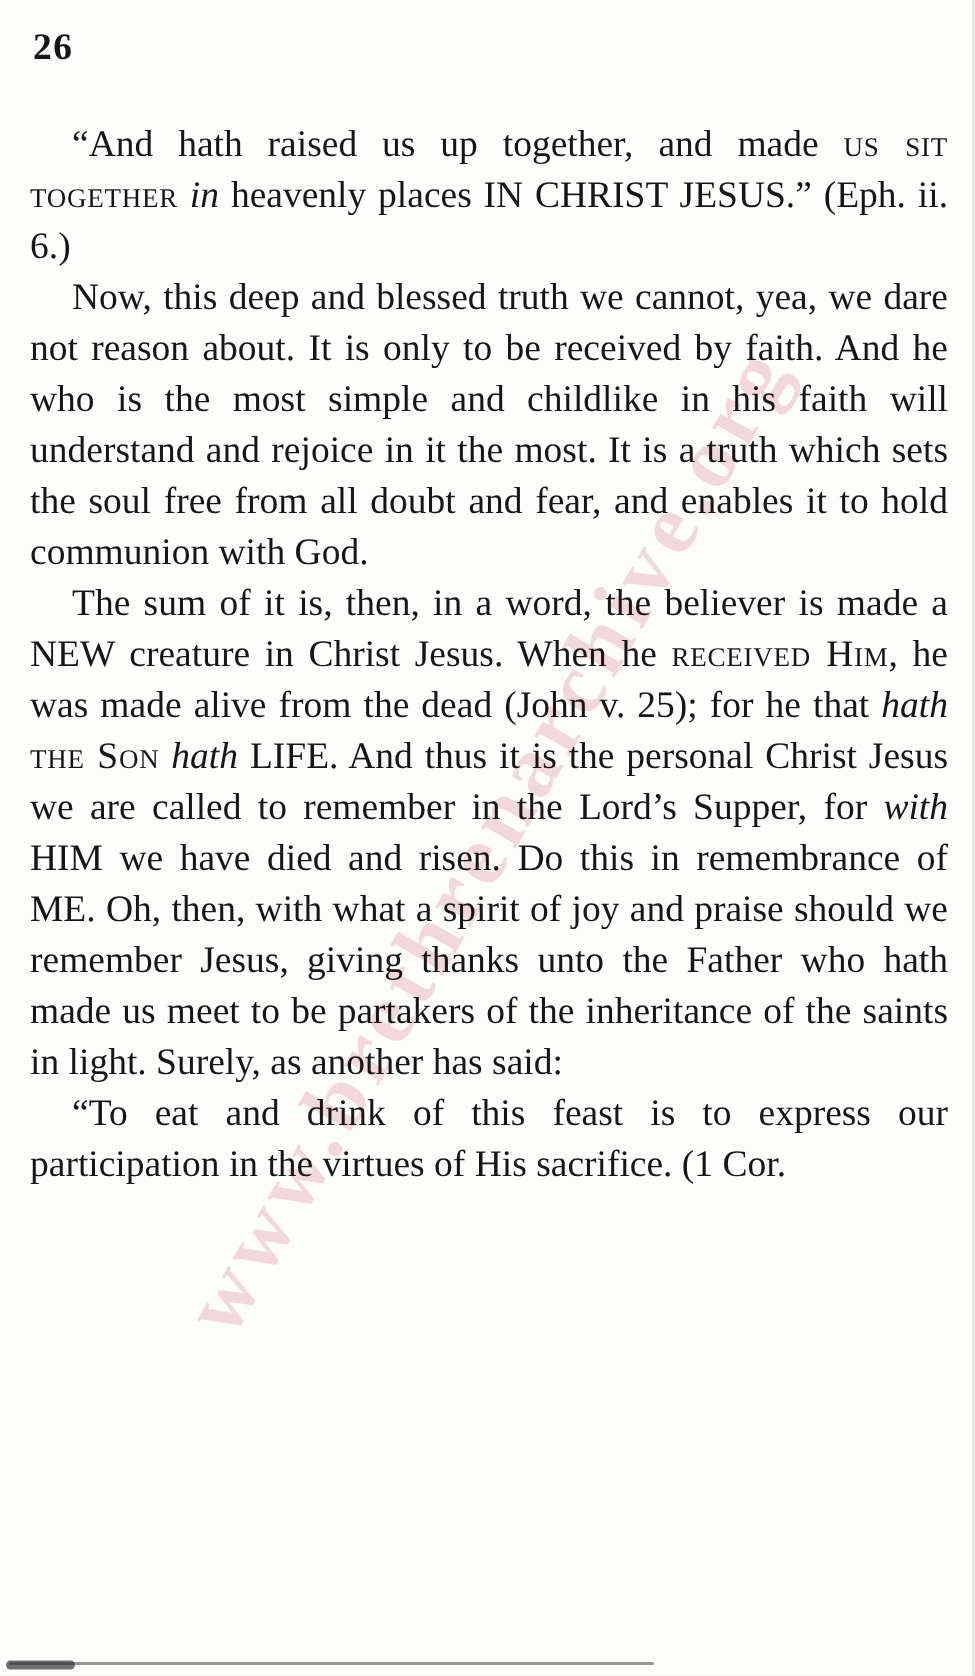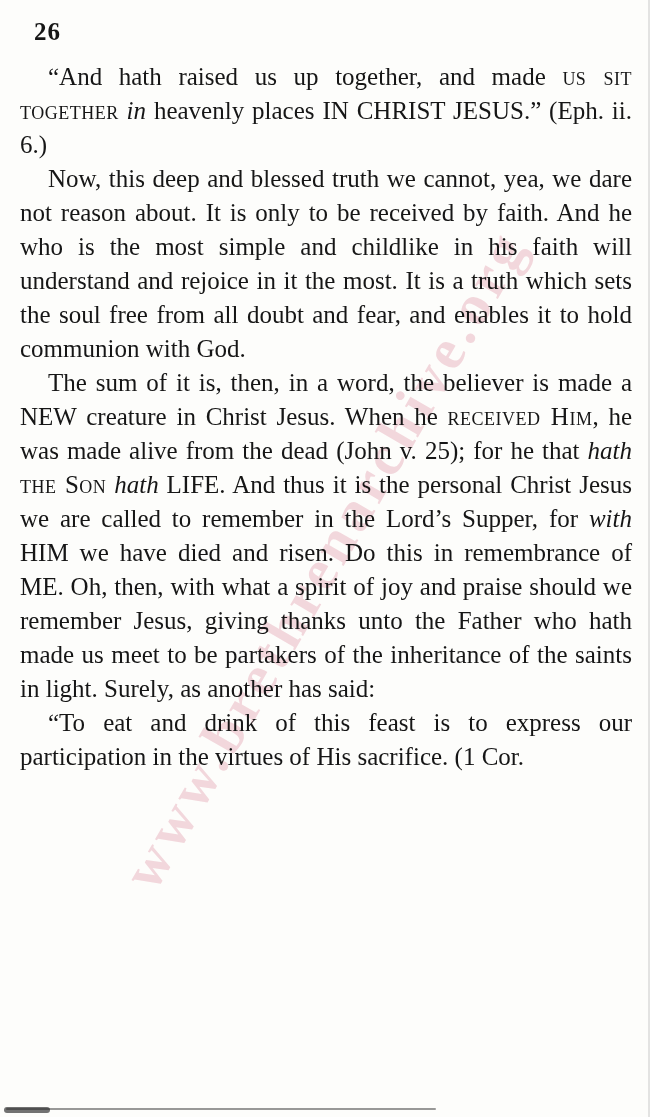--- a/index.html
+++ b/index.html
@@ -12,35 +12,35 @@
     font-family:"Liberation Serif","DejaVu Serif",serif;
     color:#161616;
     box-sizing:border-box;
   }
   .header-row{
     position:absolute;
     top:18px;left:22px;right:22px;
     height:34px;
   }
   .page-number{
-    position:absolute;left:12px;top:0;
+    position:absolute;left:0;top:0;
     font-size:25px;font-weight:700;
     letter-spacing:1px;
     font-family:Liberation Serif, serif;
   }
   .running-title{
     position:absolute;left:0;right:0;top:4px;
     text-align:center;
     font-size:19px;font-weight:700;
     letter-spacing:4px;
     word-spacing:6px;
   }
   .text-body{
     position:absolute;
-    top:60px;left:20px;right:18px;
+    top:80px;left:20px;right:18px;
     font-size:25px;
     line-height:34px;
     text-align:justify;
   }
   .text-body p{
     margin:0;
     text-indent:28px;
   }
   .run-n{font-style:normal;}
   .run-i{font-style:italic;}

